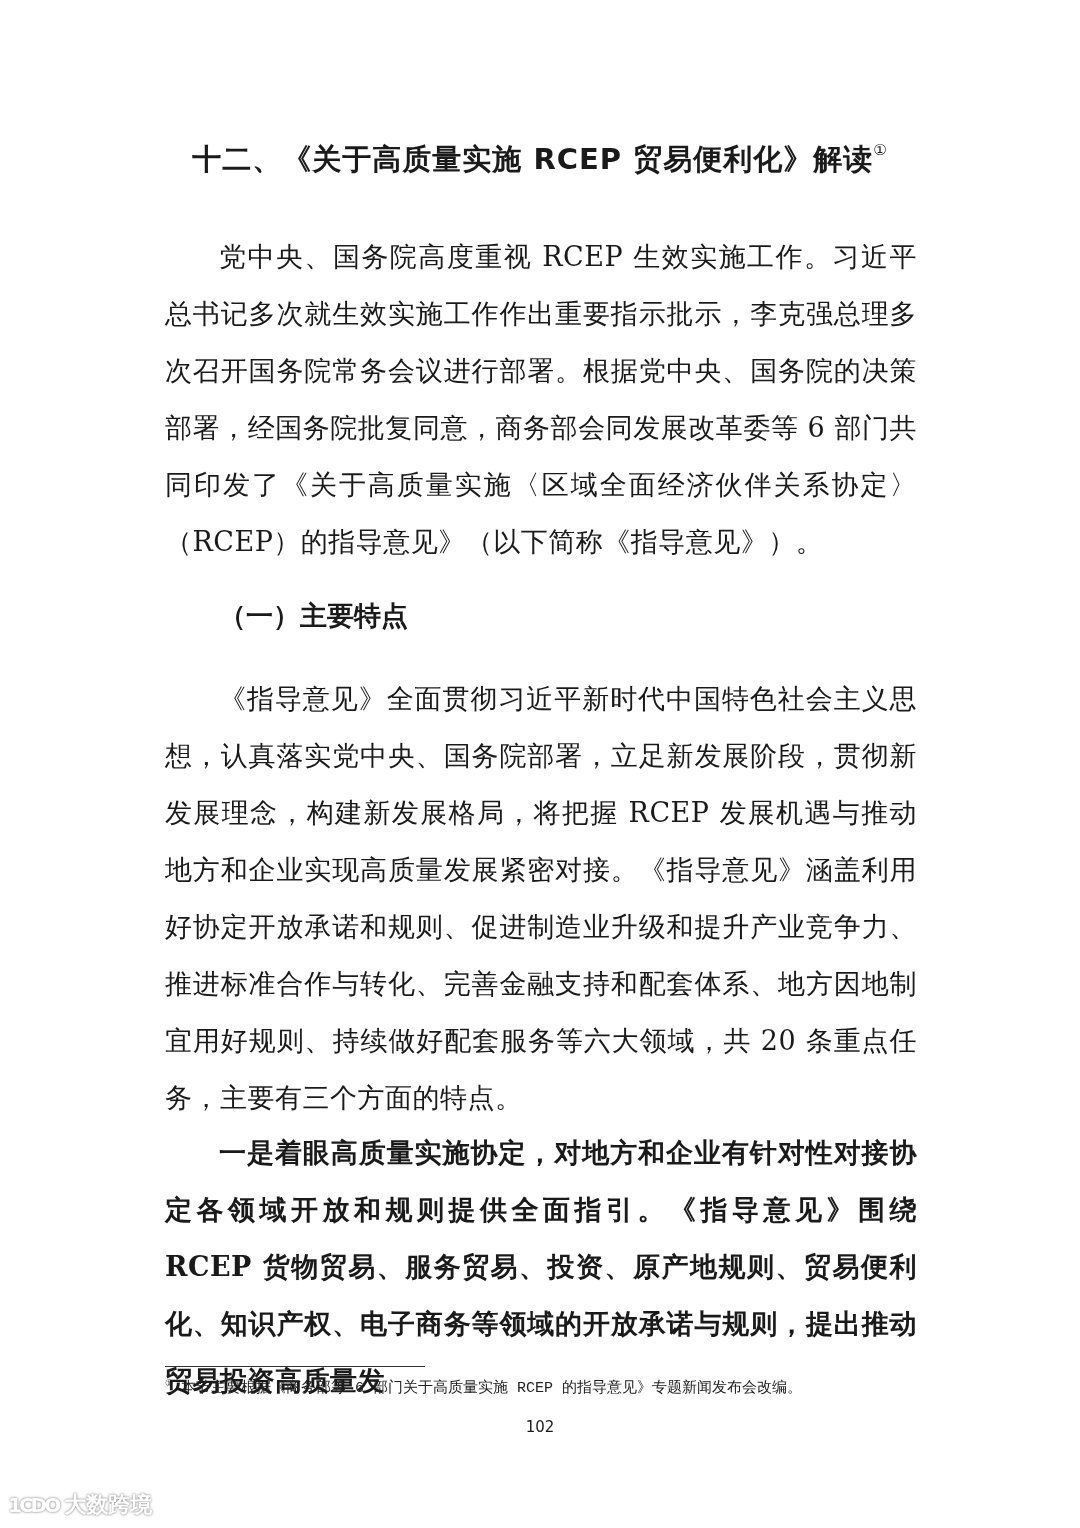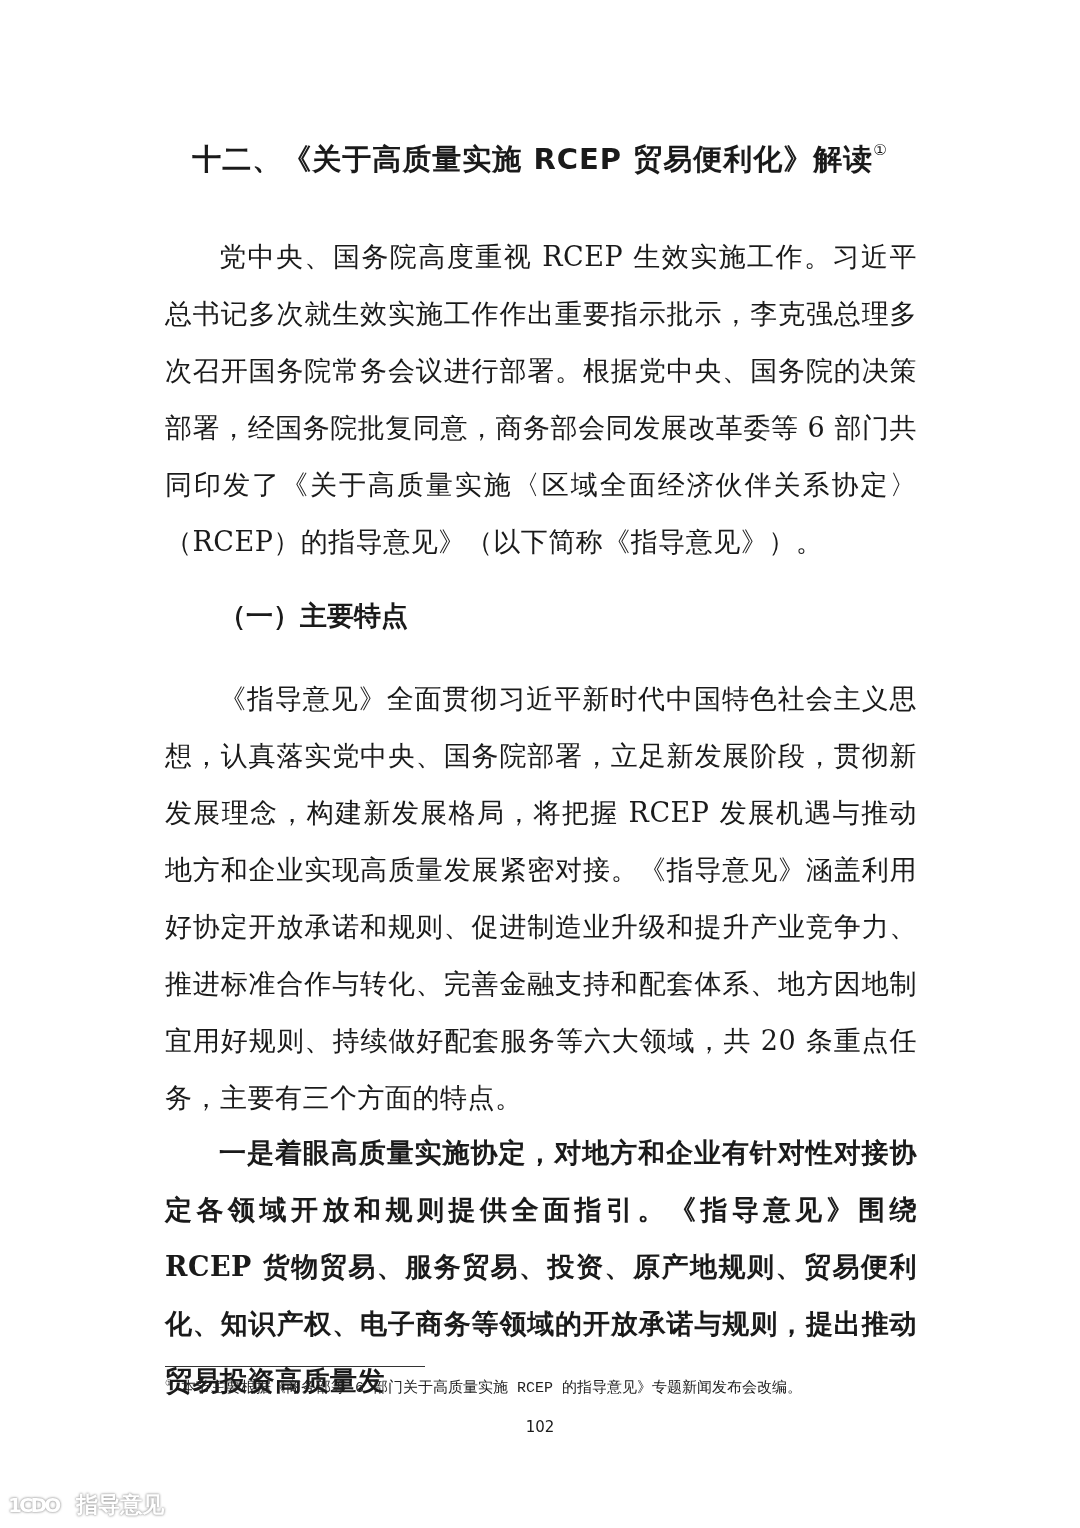--- a/index.html
+++ b/index.html
@@ -33,21 +33,21 @@
   }
   .footnote sup { font-size: 9px; margin-right: 8px; }
   .page-number {
     position: absolute; left: 0; width: 1080px; top: 1418px; text-align: center; font-size: 15px;
     font-family: "DejaVu Sans", "Liberation Sans", sans-serif;
   }
   .watermark {
     position: absolute; left: 8px; top: 1490px; font-size: 22px; color: #ffffff; font-weight: bold;
     font-family: "DejaVu Sans", sans-serif;
     text-shadow: 0 0 2px #999, 0 0 3px #aaa;
-    display: flex; align-items: center; gap: 18px;
+    display: flex; align-items: center; gap: 6px;
   }
   .wm-logo { font-size: 20px; letter-spacing: -3px; }
 </style>
 </head>
 <body>
 
 <div class="page">
   <div class="title">
     <span>十二、《关于高质量实施 RCEP 贸易便利化》解读</span><sup>①</sup>
   </div>
@@ -68,15 +68,15 @@
 
   <div class="footnote-rule"></div>
   <div class="footnote">
     <sup>①</sup><span>本节主要根据《商务部等 6 部门关于高质量实施 RCEP 的指导意见》专题新闻发布会改编。</span>
   </div>
 
   <div class="page-number">102</div>
 
   <div class="watermark">
     <span class="wm-logo">1CDO</span>
-    <span>指导意见</span>
+    <span>大数跨境</span>
   </div>
 </div>
 
 </body></html>

